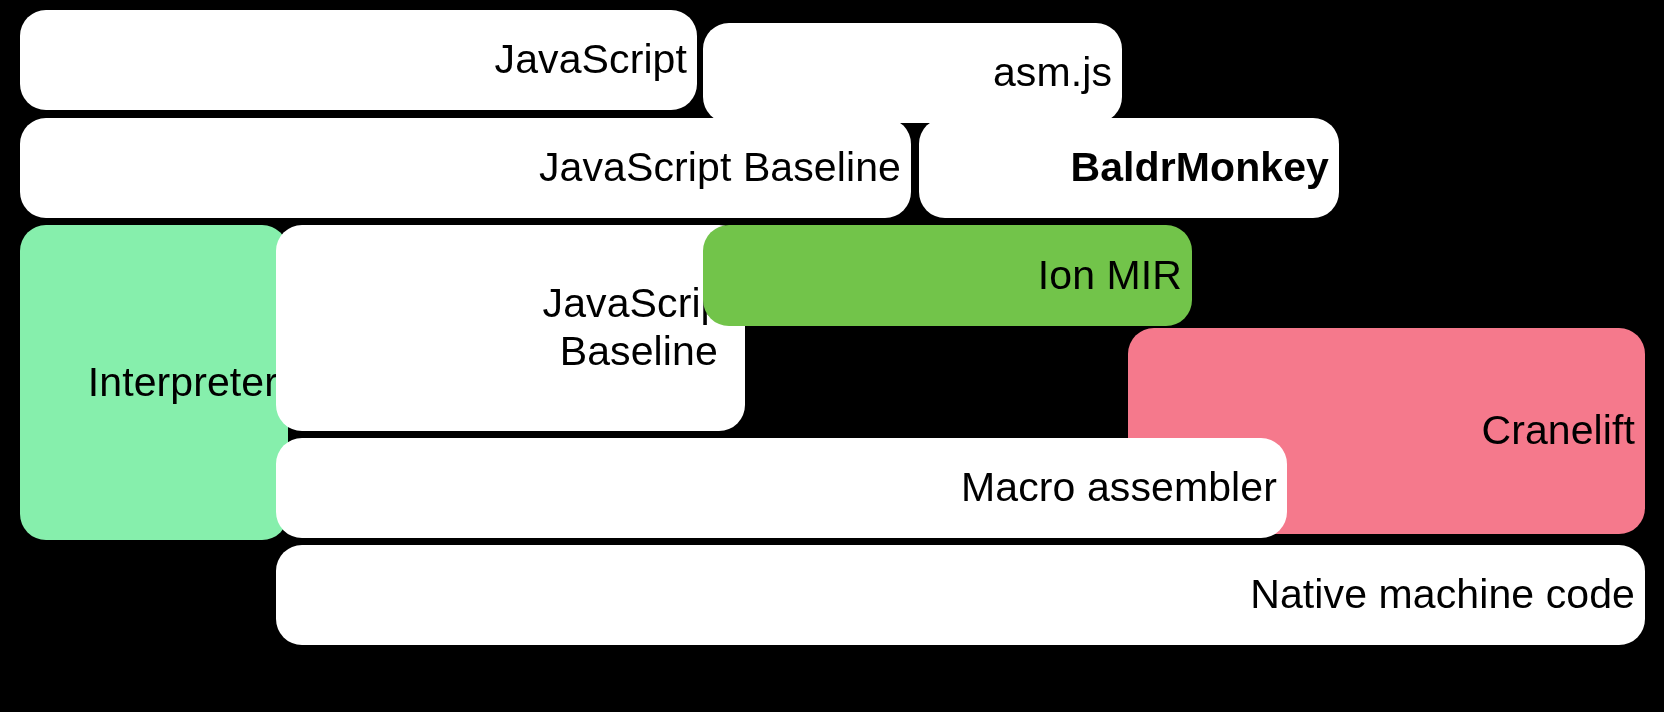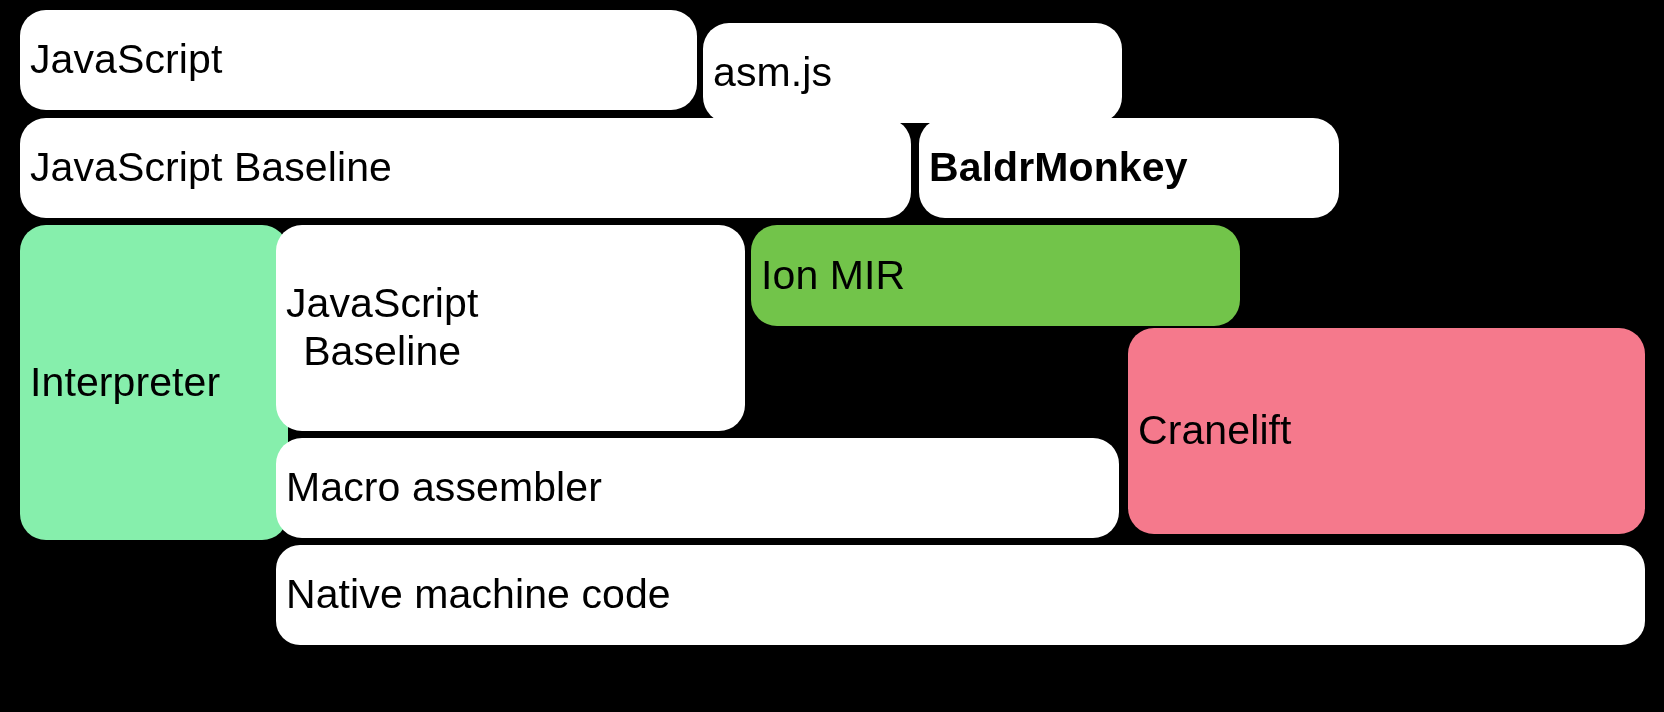--- a/index.html
+++ b/index.html
@@ -14,35 +14,35 @@
     height: 712px;
     background: #000000;
     overflow: hidden;
     font-family: "Liberation Sans", "DejaVu Sans", sans-serif;
   }
   .node {
     position: absolute;
     box-sizing: border-box;
     display: flex;
     align-items: center;
-    justify-content: flex-start;
+    justify-content: flex-end;
     text-align: center;
     border-radius: 26px;
     color: #000000;
     font-size: 41px;
     font-weight: 400;
     line-height: 1.16;
     letter-spacing: 0.1px;
     padding: 20px 10px;
     white-space: pre-line;
     user-select: none;
   }
   .fill-white { background: #FFFFFF; }
   .fill-gray  { background: #86efac; }
-  .fill-green { background: #72C44A; margin-left: 48px; }
+  .fill-green { background: #72C44A; }
   .fill-pink  { background: #F5798C; }
 </style>
 </head>
 <body>
 
 <div id="stage">
 
   <div class="node fill-white" style="left:20px; top:10px; width:677px; height:100px;">
     <span>JavaScript</span>
   </div>
@@ -71,21 +71,21 @@
 
   <div class="node fill-green" style="left:703px; top:225px; width:489px; height:101px;">
     <span>Ion MIR</span>
   </div>
 
 
   <div class="node fill-pink" style="left:1128px; top:328px; width:517px; height:206px;">
     <span>Cranelift</span>
   </div>
 
-  <div class="node fill-white" style="left:276px; top:438px; width:843px; height:100px;">
+  <div class="node fill-white" style="left:276px; top:438px; width:1011px; height:100px;">
     <span>Macro assembler</span>
   </div>
 
-  <div class="node fill-white" style="left:276px; top:545px; width:1369px; height:100px;border-radius:24px;">
+  <div class="node fill-white" style="left:276px; top:545px; width:1369px; height:100px;">
     <span>Native machine code</span>
   </div>
 
 </div>
 
 </body></html>

